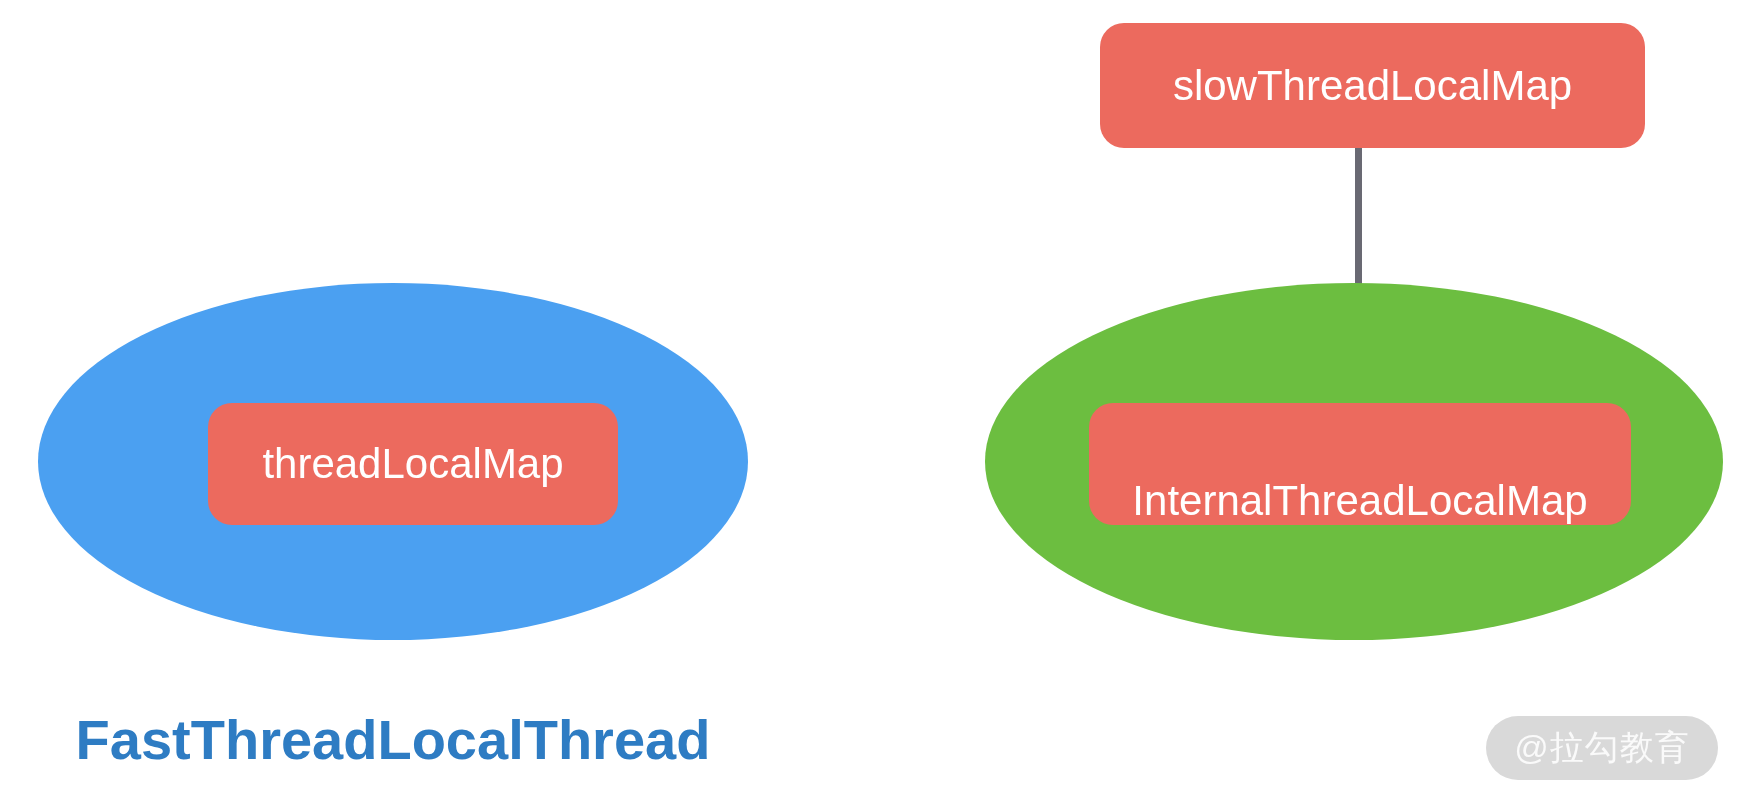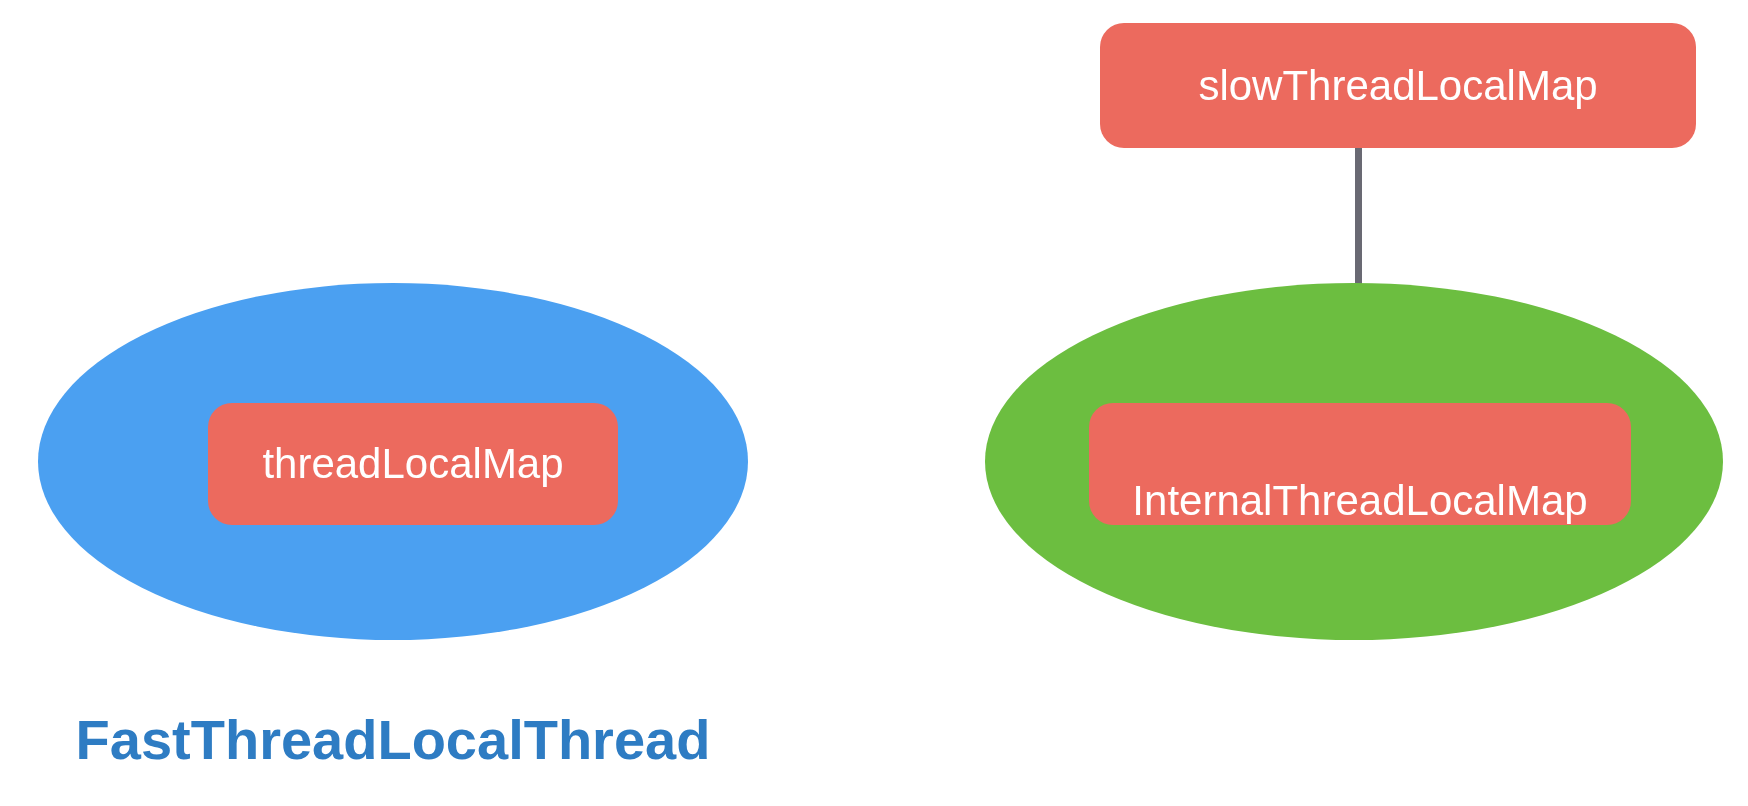--- a/index.html
+++ b/index.html
@@ -44,21 +44,21 @@
     border-radius: 24px;
     display: flex;
     align-items: center;
     justify-content: center;
     color: #ffffff;
     font-size: 42px;
     font-weight: 400;
     white-space: nowrap;
   }
   .node-box.left-box  { left: 208px;  top: 403px; width: 410px; height: 122px; }
-  .node-box.top-box   { left: 1100px; top: 23px;  width: 596px; height: 125px; }
+  .node-box.top-box   { left: 1100px; top: 23px;  width: 545px; height: 125px; }
   .node-box.internal  { left: 1089px; top: 403px; width: 542px; height: 122px; align-items: flex-end; }
 
   .arrow {
     position: absolute;
     left: 1341px; top: 148px;
     width: 34px; height: 255px;
     display: flex;
     flex-direction: column;
     align-items: center;
   }
@@ -125,14 +125,17 @@
     <div class="head"></div>
   </div>
 
   <div class="ellipse green"></div>
 
   <div class="node-box internal">
     <span>InternalThreadLocalMap</span>
   </div>
 
 
+  <div class="watermark">
+    <span>@拉勾教育</span>
+  </div>
 
 </div>
 
 </body></html>

